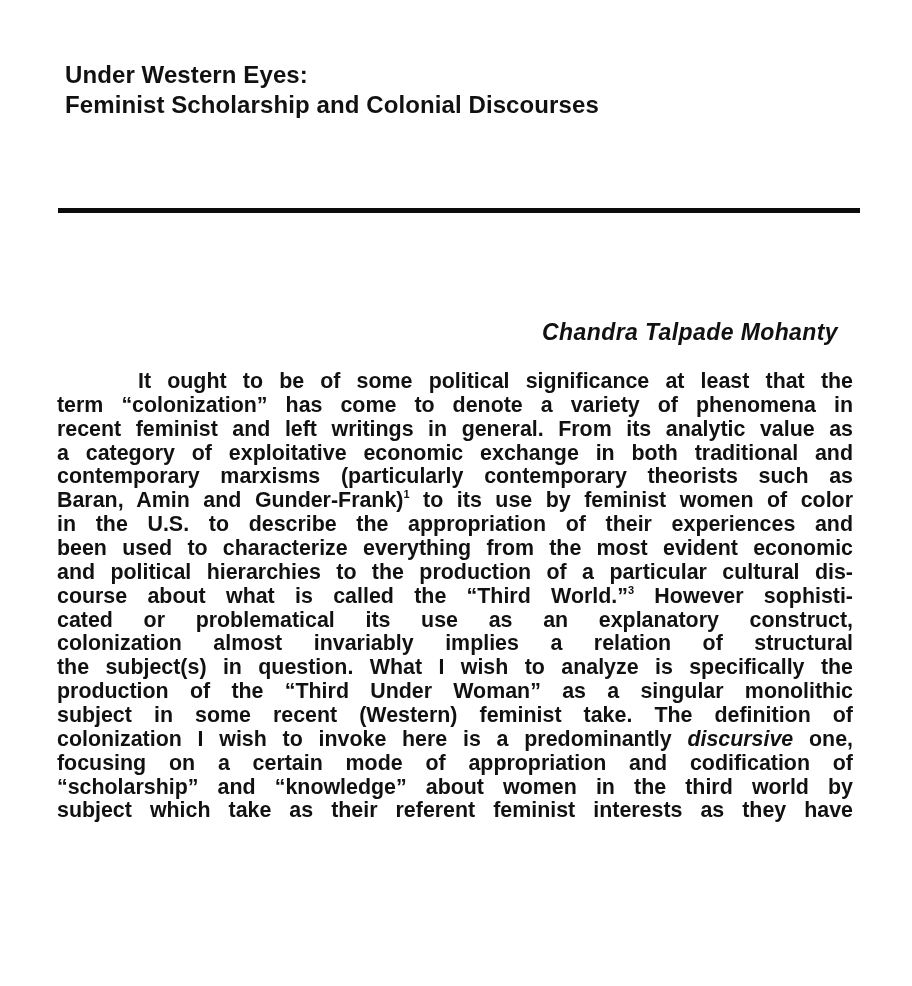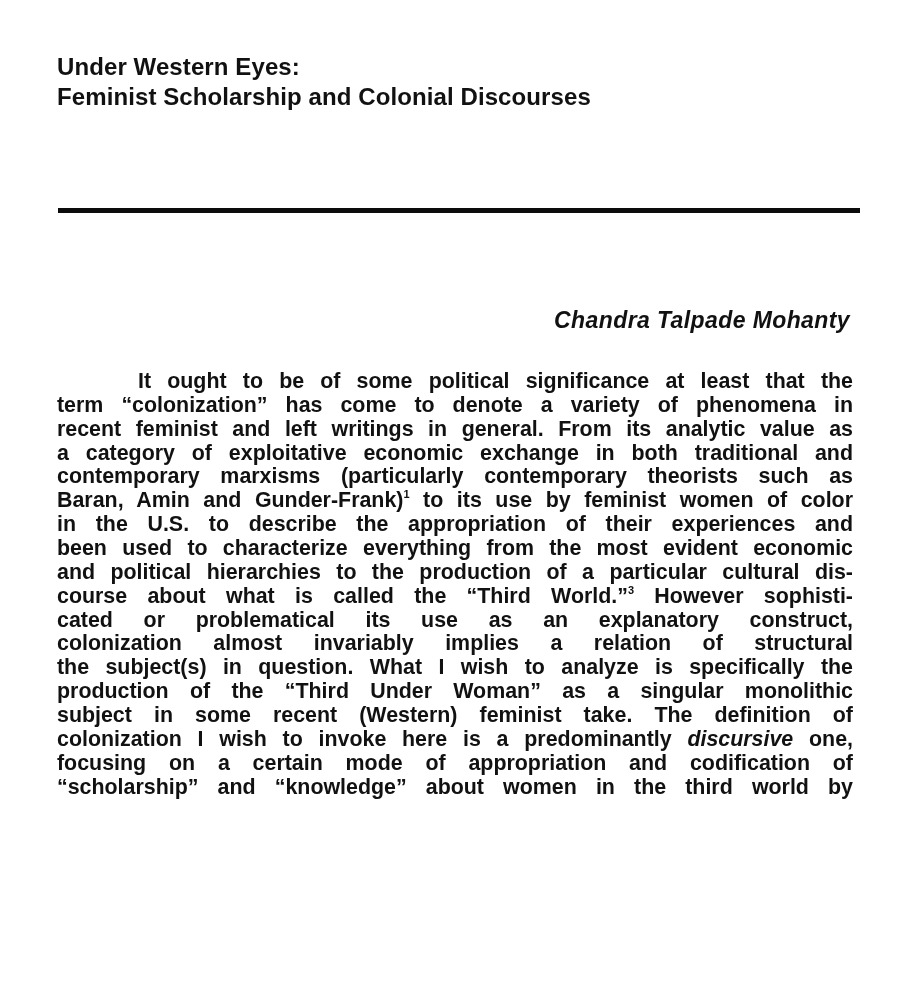--- a/index.html
+++ b/index.html
@@ -1,30 +1,30 @@
 <!DOCTYPE html>
 <html><head>
 <meta charset="utf-8">
 <style>
   html, body { margin: 0; padding: 0; background: #ffffff; }
   body { width: 912px; height: 986px; position: relative; overflow: hidden; color: #111111; }
   .title {
     position: absolute; left: 57px; top: 52px;
     font-family: "Liberation Sans", sans-serif; font-weight: bold;
-    font-size: 24px; line-height: 30px; letter-spacing: 0.1px; margin: 0;
+    font-size: 24px; line-height: 30px; letter-spacing: 0.1px; margin: 8px;
   }
   .title span { display: block; }
   .rule {
     position: absolute; left: 58px; top: 208px; width: 802px; height: 5px;
     background: #0c0c0c;
   }
   .author {
     position: absolute; right: 62px; top: 306px;
     font-family: "Liberation Sans", sans-serif; font-weight: bold; font-style: italic;
-    font-size: 23px; line-height: 28px; letter-spacing: 0.4px; margin: 0; text-align: center;
+    font-size: 23px; line-height: 28px; letter-spacing: 0.4px; margin: 12px; text-align: center;
   }
   .body {
     position: absolute; left: 57px; top: 370px; width: 796px;
     font-family: "Liberation Sans", sans-serif; font-size: 21.4px;
     line-height: 23.87px; margin: 0; font-weight: bold;
   }
   .line {
     display: block; white-space: nowrap; text-align: justify; text-align-last: justify;
     height: 23.87px;
   }
@@ -56,13 +56,14 @@
     <span class="line">and political hierarchies to the production of a particular cultural dis-</span>
     <span class="line">course about what is called the “Third World.”<sup>3</sup> However sophisti-</span>
     <span class="line">cated or problematical its use as an explanatory construct,</span>
     <span class="line">colonization almost invariably implies a relation of structural</span>
     <span class="line">the subject(s) in question. What I wish to analyze is specifically the</span>
     <span class="line">production of the “Third Under Woman” as a singular monolithic</span>
     <span class="line">subject in some recent (Western) feminist take. The definition of</span>
     <span class="line">colonization I wish to invoke here is a predominantly <em>discursive</em> one,</span>
     <span class="line">focusing on a certain mode of appropriation and codification of</span>
     <span class="line">“scholarship” and “knowledge” about women in the third world by</span>
+    <span class="line">subject which take as their referent feminist interests as they have</span>
   </div>
 
 </body></html>

